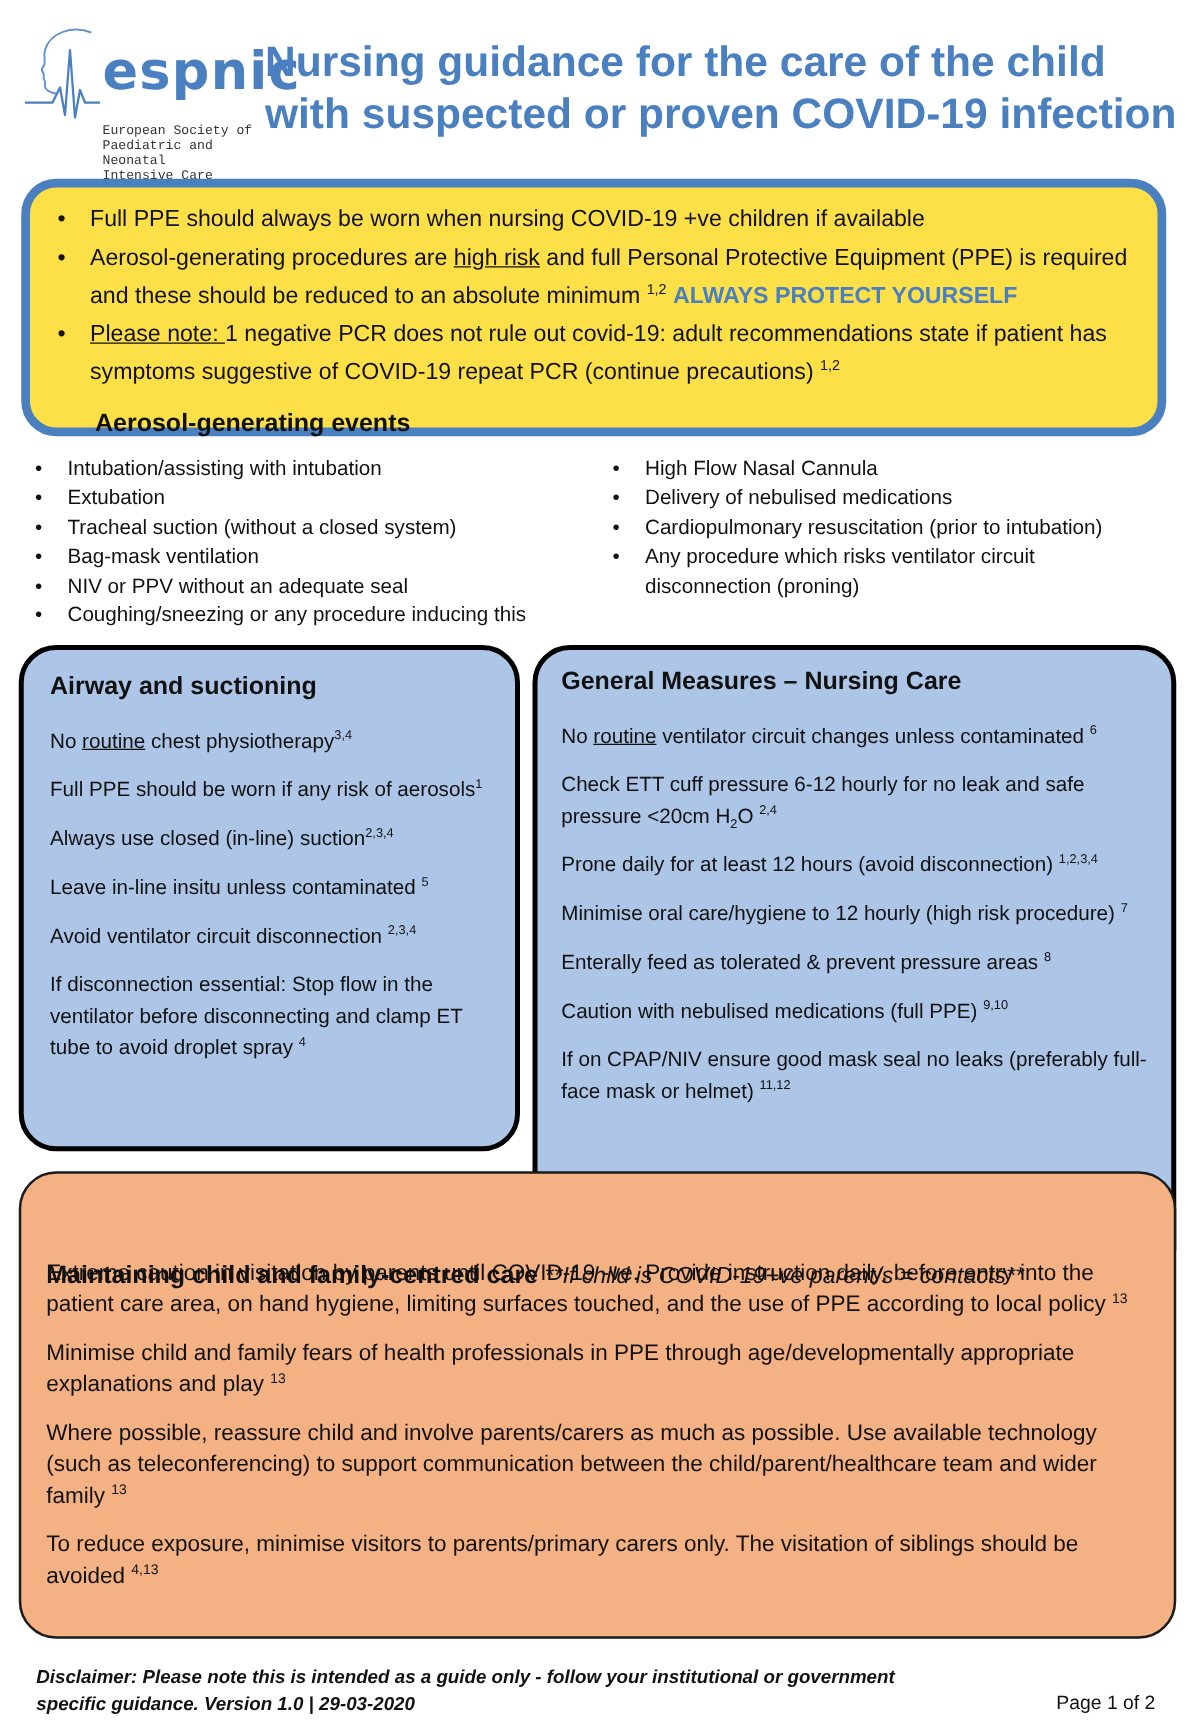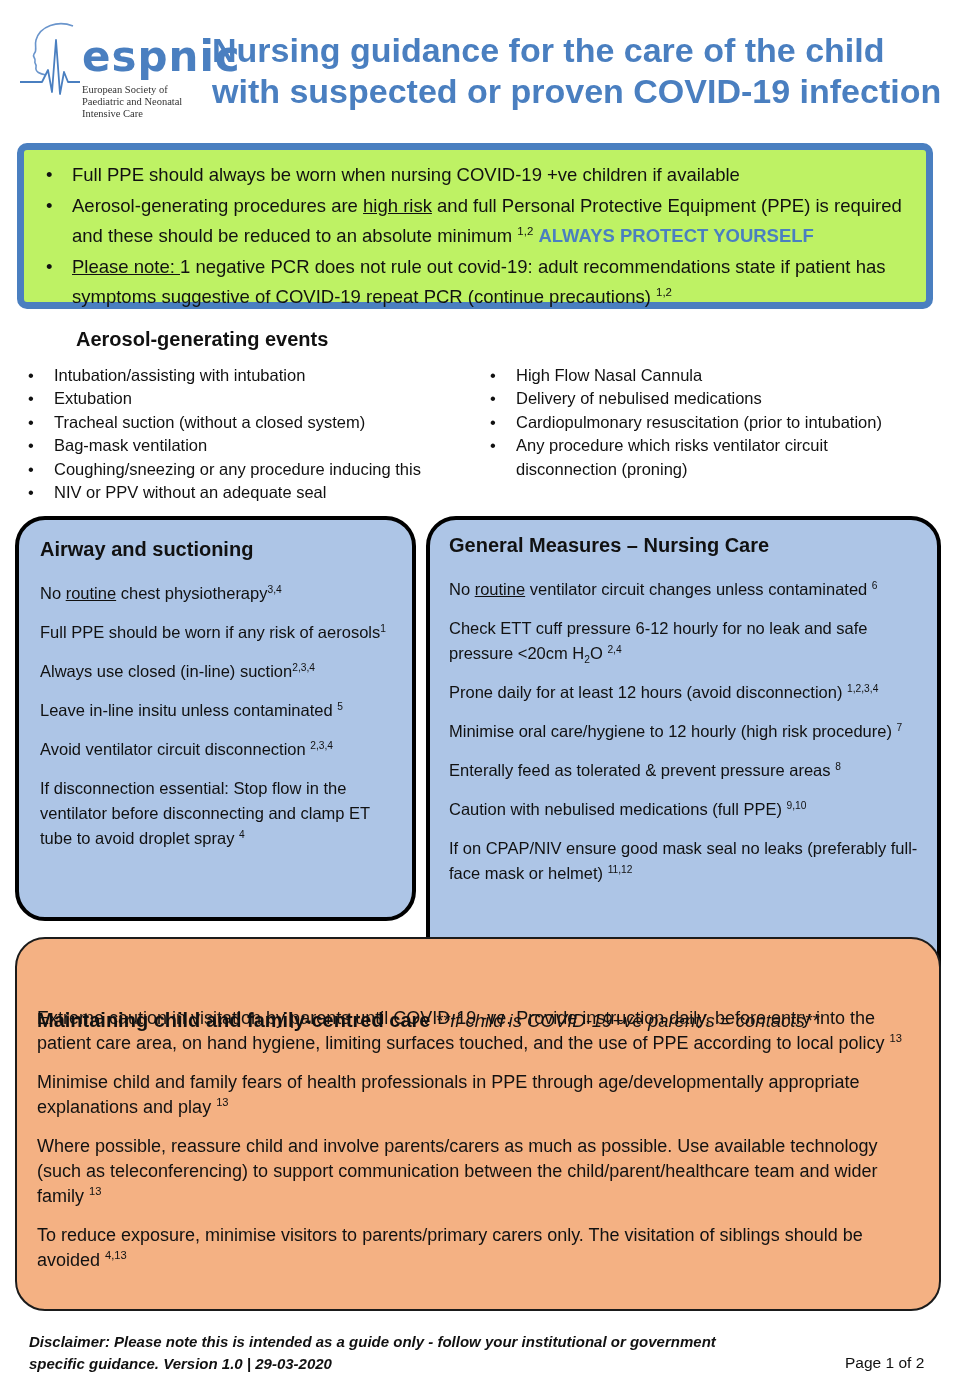--- a/index.html
+++ b/index.html
@@ -6,27 +6,27 @@
   body {
     width: 960px; height: 1387px; position: relative; overflow: hidden;
     font-family: "Liberation Sans", "DejaVu Sans", sans-serif; color: #111;
   }
   .abs { position: absolute; }
 
   
   .logo { left: 18px; top: 18px; width: 190px; height: 98px; }
   .logo svg { position: absolute; left: 0; top: 2px; }
   .logo-word { position: absolute; left: 64px; top: 18px; font-size: 42px; color: #4a7fc0; letter-spacing: 1px; font-family: "DejaVu Sans", sans-serif; font-weight: bold; line-height: 42px; }
-  .logo-sub { position: absolute; left: 64px; top: 66px; font-size: 10.5px; line-height: 12px; color: #333; font-family: Liberation Serif, serif; }
+  .logo-sub { position: absolute; left: 64px; top: 81px; font-size: 10.5px; line-height: 12px; color: #333; font-family: Liberation Mono, monospace; }
   .title { left: 212px; top: 30px; width: 740px; font-size: 34px; line-height: 41px; font-weight: bold; color: #4a7fc0; }
 
   
   .keybox {
-    left: 17px; top: 143px; width: 916px; height: 166px;
-    border: 7px solid #4a7fc0; border-radius: 10px; box-sizing: border-box; background: #bef264;
+    left: 17px; top: 143px; width: 916px; height: 206px;
+    border: 7px solid #4a7fc0; border-radius: 28px; box-sizing: border-box; background: #fde047;
   }
   .keylist { position: absolute; left: 22px; top: 10px; width: 880px; margin: 0; padding: 0; list-style: none; font-size: 18.5px; line-height: 30.5px; }
   .keylist li { position: relative; padding-left: 26px; }
   .keylist li::before { content: "•"; position: absolute; left: 0; top: 0; }
   .u { text-decoration: underline; }
   .blue-bold { color: #4a7fc0; font-weight: bold; }
   sup { font-size: 0.62em; line-height: 0; vertical-align: super; }
   sub { font-size: 0.62em; line-height: 0; vertical-align: sub; }
 
   
@@ -89,22 +89,22 @@
     <li><span class="u">Please note: </span><span>1 negative PCR does not rule out covid-19: adult recommendations state if patient has symptoms suggestive of COVID-19 repeat PCR (continue precautions) </span><sup>1,2</sup></li>
   </ul>
 </div>
 
 <div class="abs aero-title">Aerosol-generating events</div>
 <ul class="abs aero-col aero-left">
   <li>Intubation/assisting with intubation</li>
   <li>Extubation</li>
   <li>Tracheal suction (without a closed system)</li>
   <li>Bag-mask ventilation</li>
+  <li>NIV or PPV without an adequate seal</li>
   <li>Coughing/sneezing or any procedure inducing this</li>
-  <li>NIV or PPV without an adequate seal</li>
 </ul>
 <ul class="abs aero-col aero-right">
   <li>High Flow Nasal Cannula</li>
   <li>Delivery of nebulised medications</li>
   <li>Cardiopulmonary resuscitation (prior to intubation)</li>
   <li>Any procedure which risks ventilator circuit disconnection (proning)</li>
 </ul>
 
 <div class="abs panel-blue panel-airway">
   <div class="panel-title" style="left:21px; top:18px;">Airway and suctioning</div>

